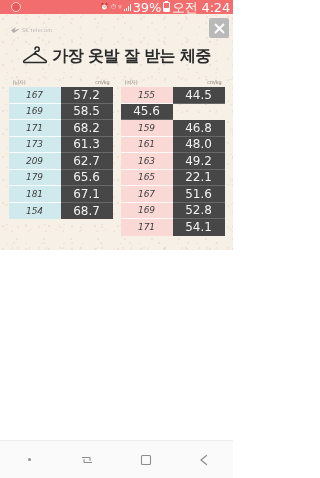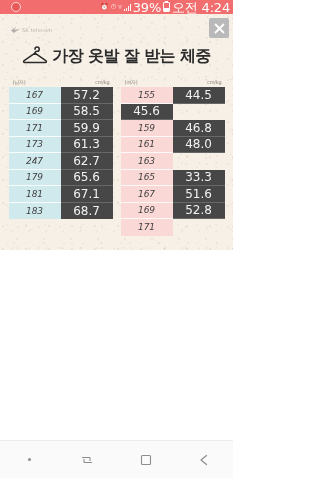--- a/index.html
+++ b/index.html
@@ -185,40 +185,40 @@
         <div class="trow">
           <div class="cell-h">167</div>
           <div class="cell-w">57.2</div>
         </div>
         <div class="trow">
           <div class="cell-h">169</div>
           <div class="cell-w">58.5</div>
         </div>
         <div class="trow">
           <div class="cell-h">171</div>
-          <div class="cell-w">59.9</div>
+          <div class="cell-w">68.2</div>
         </div>
         <div class="trow">
           <div class="cell-h">173</div>
           <div class="cell-w">61.3</div>
         </div>
         <div class="trow">
-          <div class="cell-h">247</div>
+          <div class="cell-h">209</div>
           <div class="cell-w">62.7</div>
         </div>
         <div class="trow">
           <div class="cell-h">179</div>
           <div class="cell-w">65.6</div>
         </div>
         <div class="trow">
           <div class="cell-h">181</div>
           <div class="cell-w">67.1</div>
         </div>
         <div class="trow">
-          <div class="cell-h">183</div>
+          <div class="cell-h">154</div>
           <div class="cell-w">68.7</div>
         </div>
       </div>
 
       <div class="tbl female">
         <div class="thead">
           <span>(여자)</span>
           <span>cm/kg</span>
         </div>
         <div class="trow">
@@ -231,35 +231,37 @@
         <div class="trow">
           <div class="cell-h">159</div>
           <div class="cell-w">46.8</div>
         </div>
         <div class="trow">
           <div class="cell-h">161</div>
           <div class="cell-w">48.0</div>
         </div>
         <div class="trow">
           <div class="cell-h">163</div>
+          <div class="cell-w">49.2</div>
         </div>
         <div class="trow">
           <div class="cell-h">165</div>
-          <div class="cell-w">33.3</div>
+          <div class="cell-w">22.1</div>
         </div>
         <div class="trow">
           <div class="cell-h">167</div>
           <div class="cell-w">51.6</div>
         </div>
         <div class="trow">
           <div class="cell-h">169</div>
           <div class="cell-w">52.8</div>
         </div>
         <div class="trow">
           <div class="cell-h">171</div>
+          <div class="cell-w">54.1</div>
         </div>
       </div>
 
     </div>
   </div>
 
   <div class="pagebody"></div>
 
   <div class="navbar">
     <div class="navbtn">

